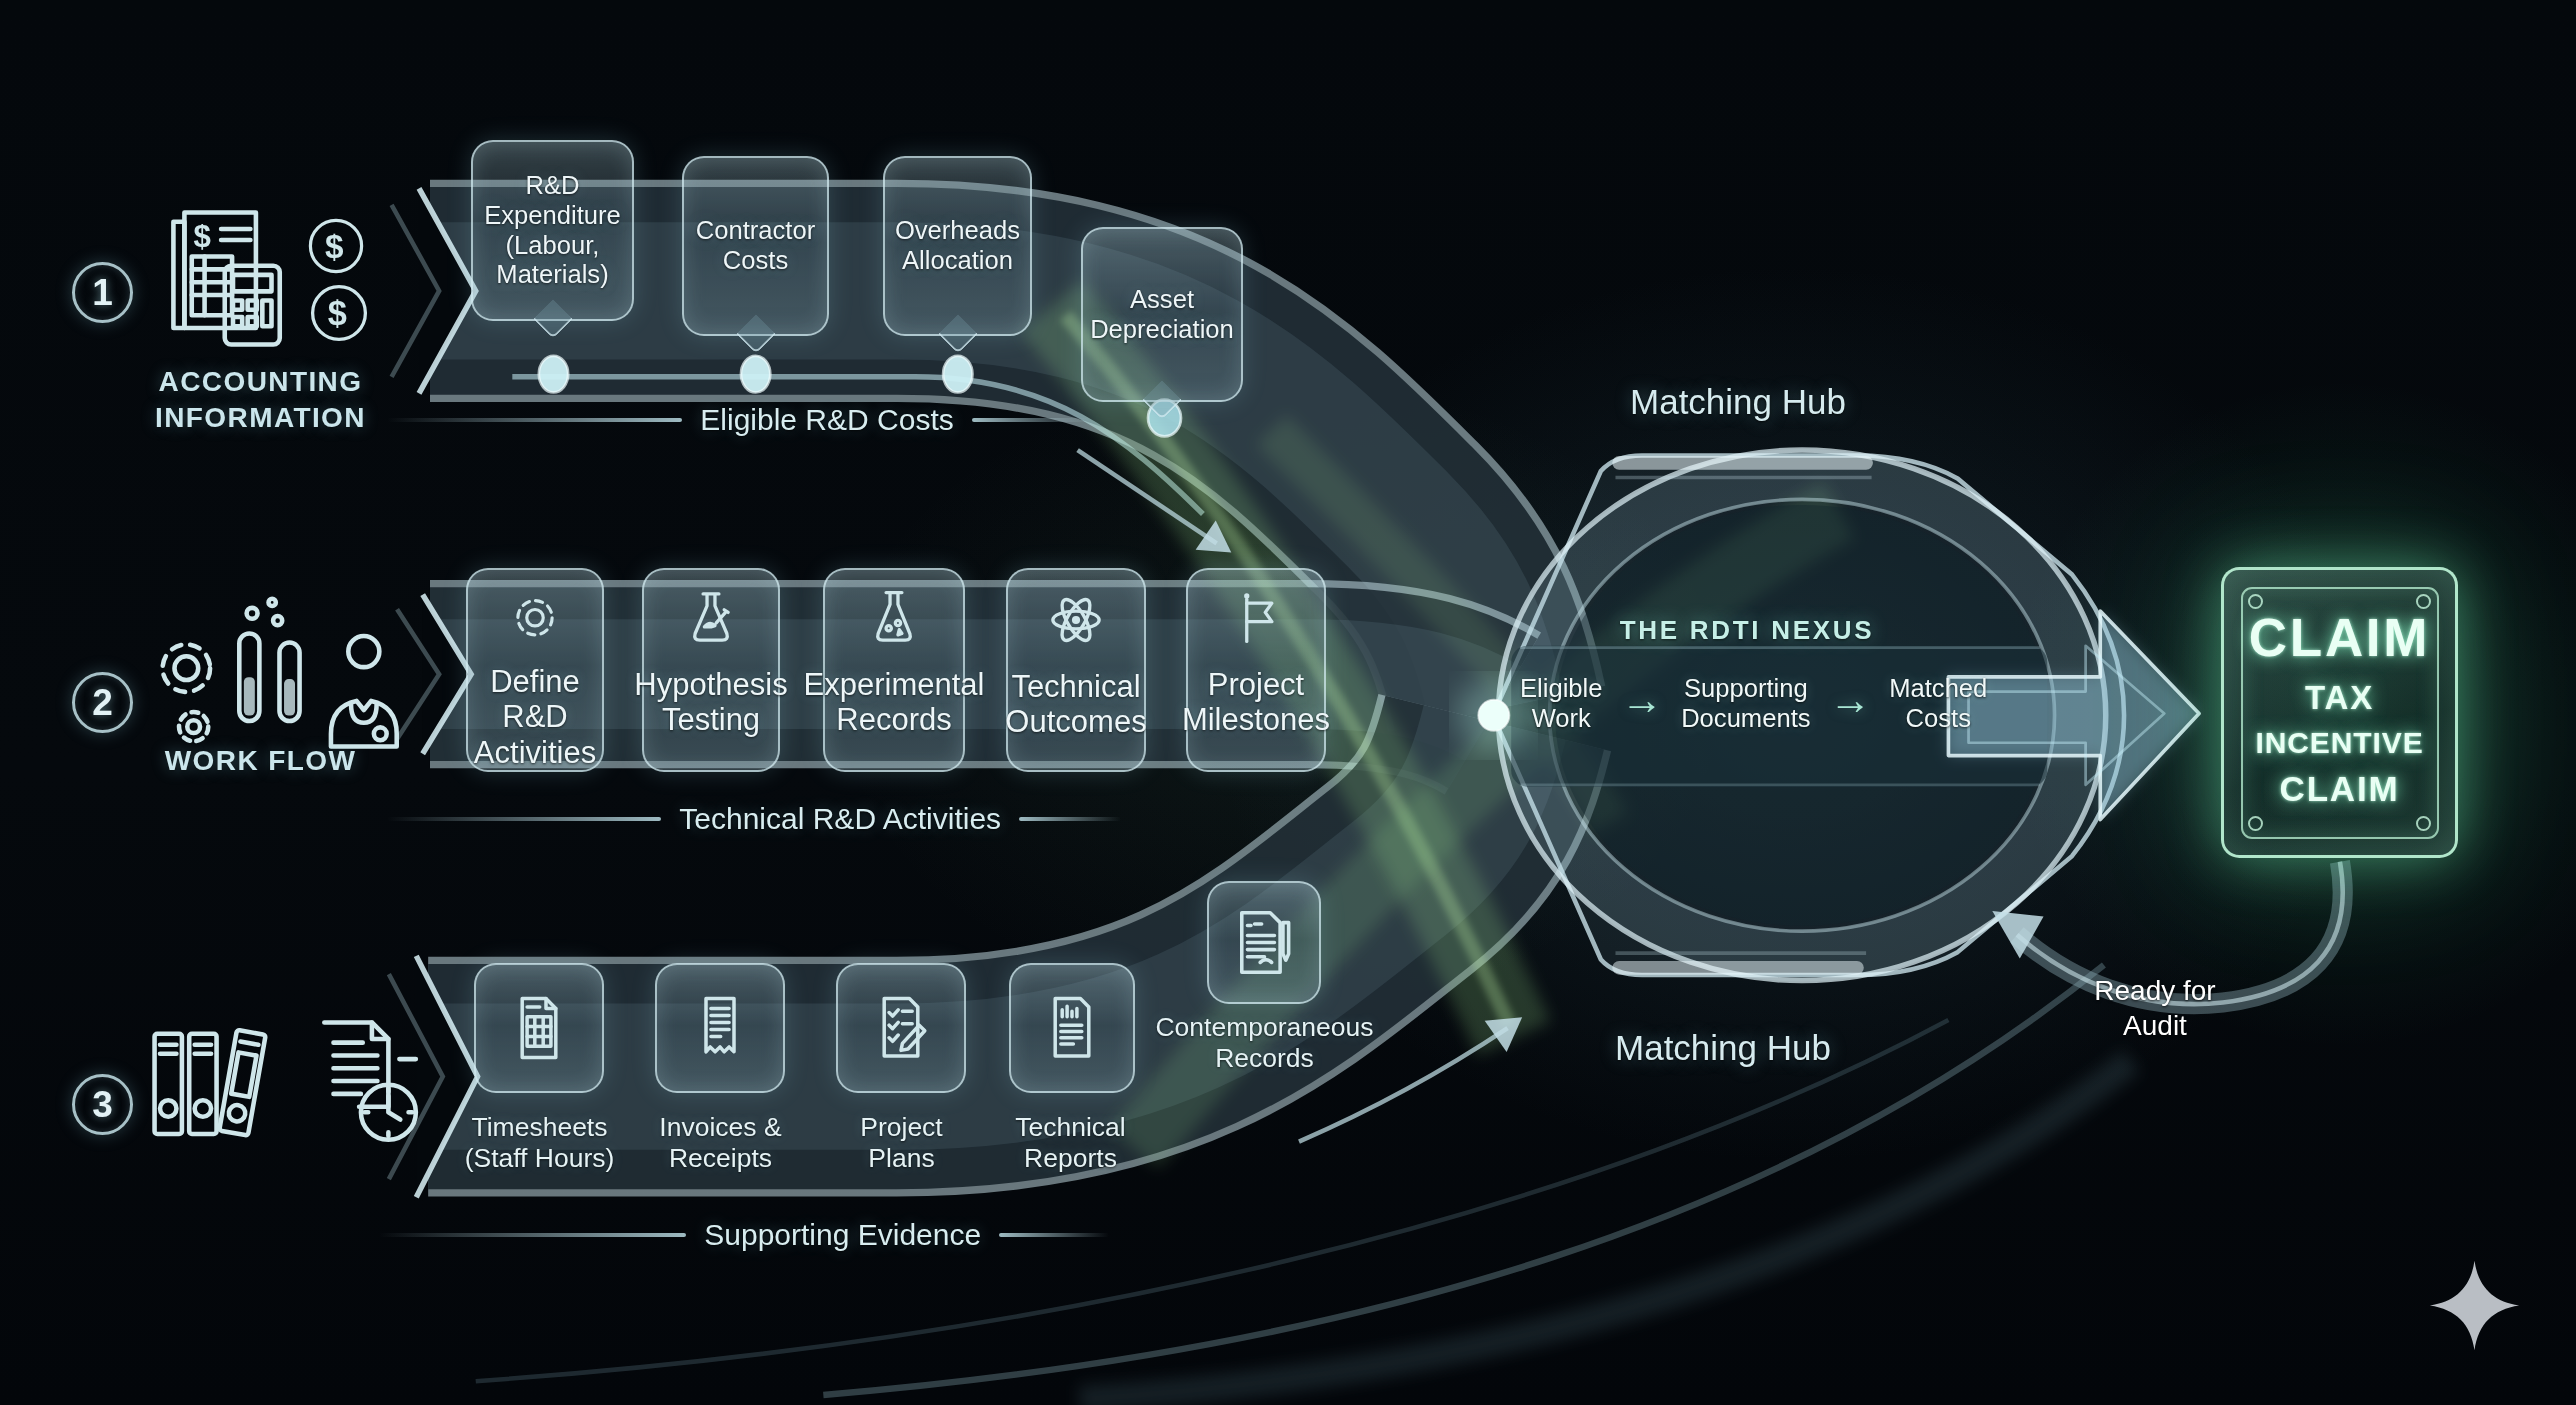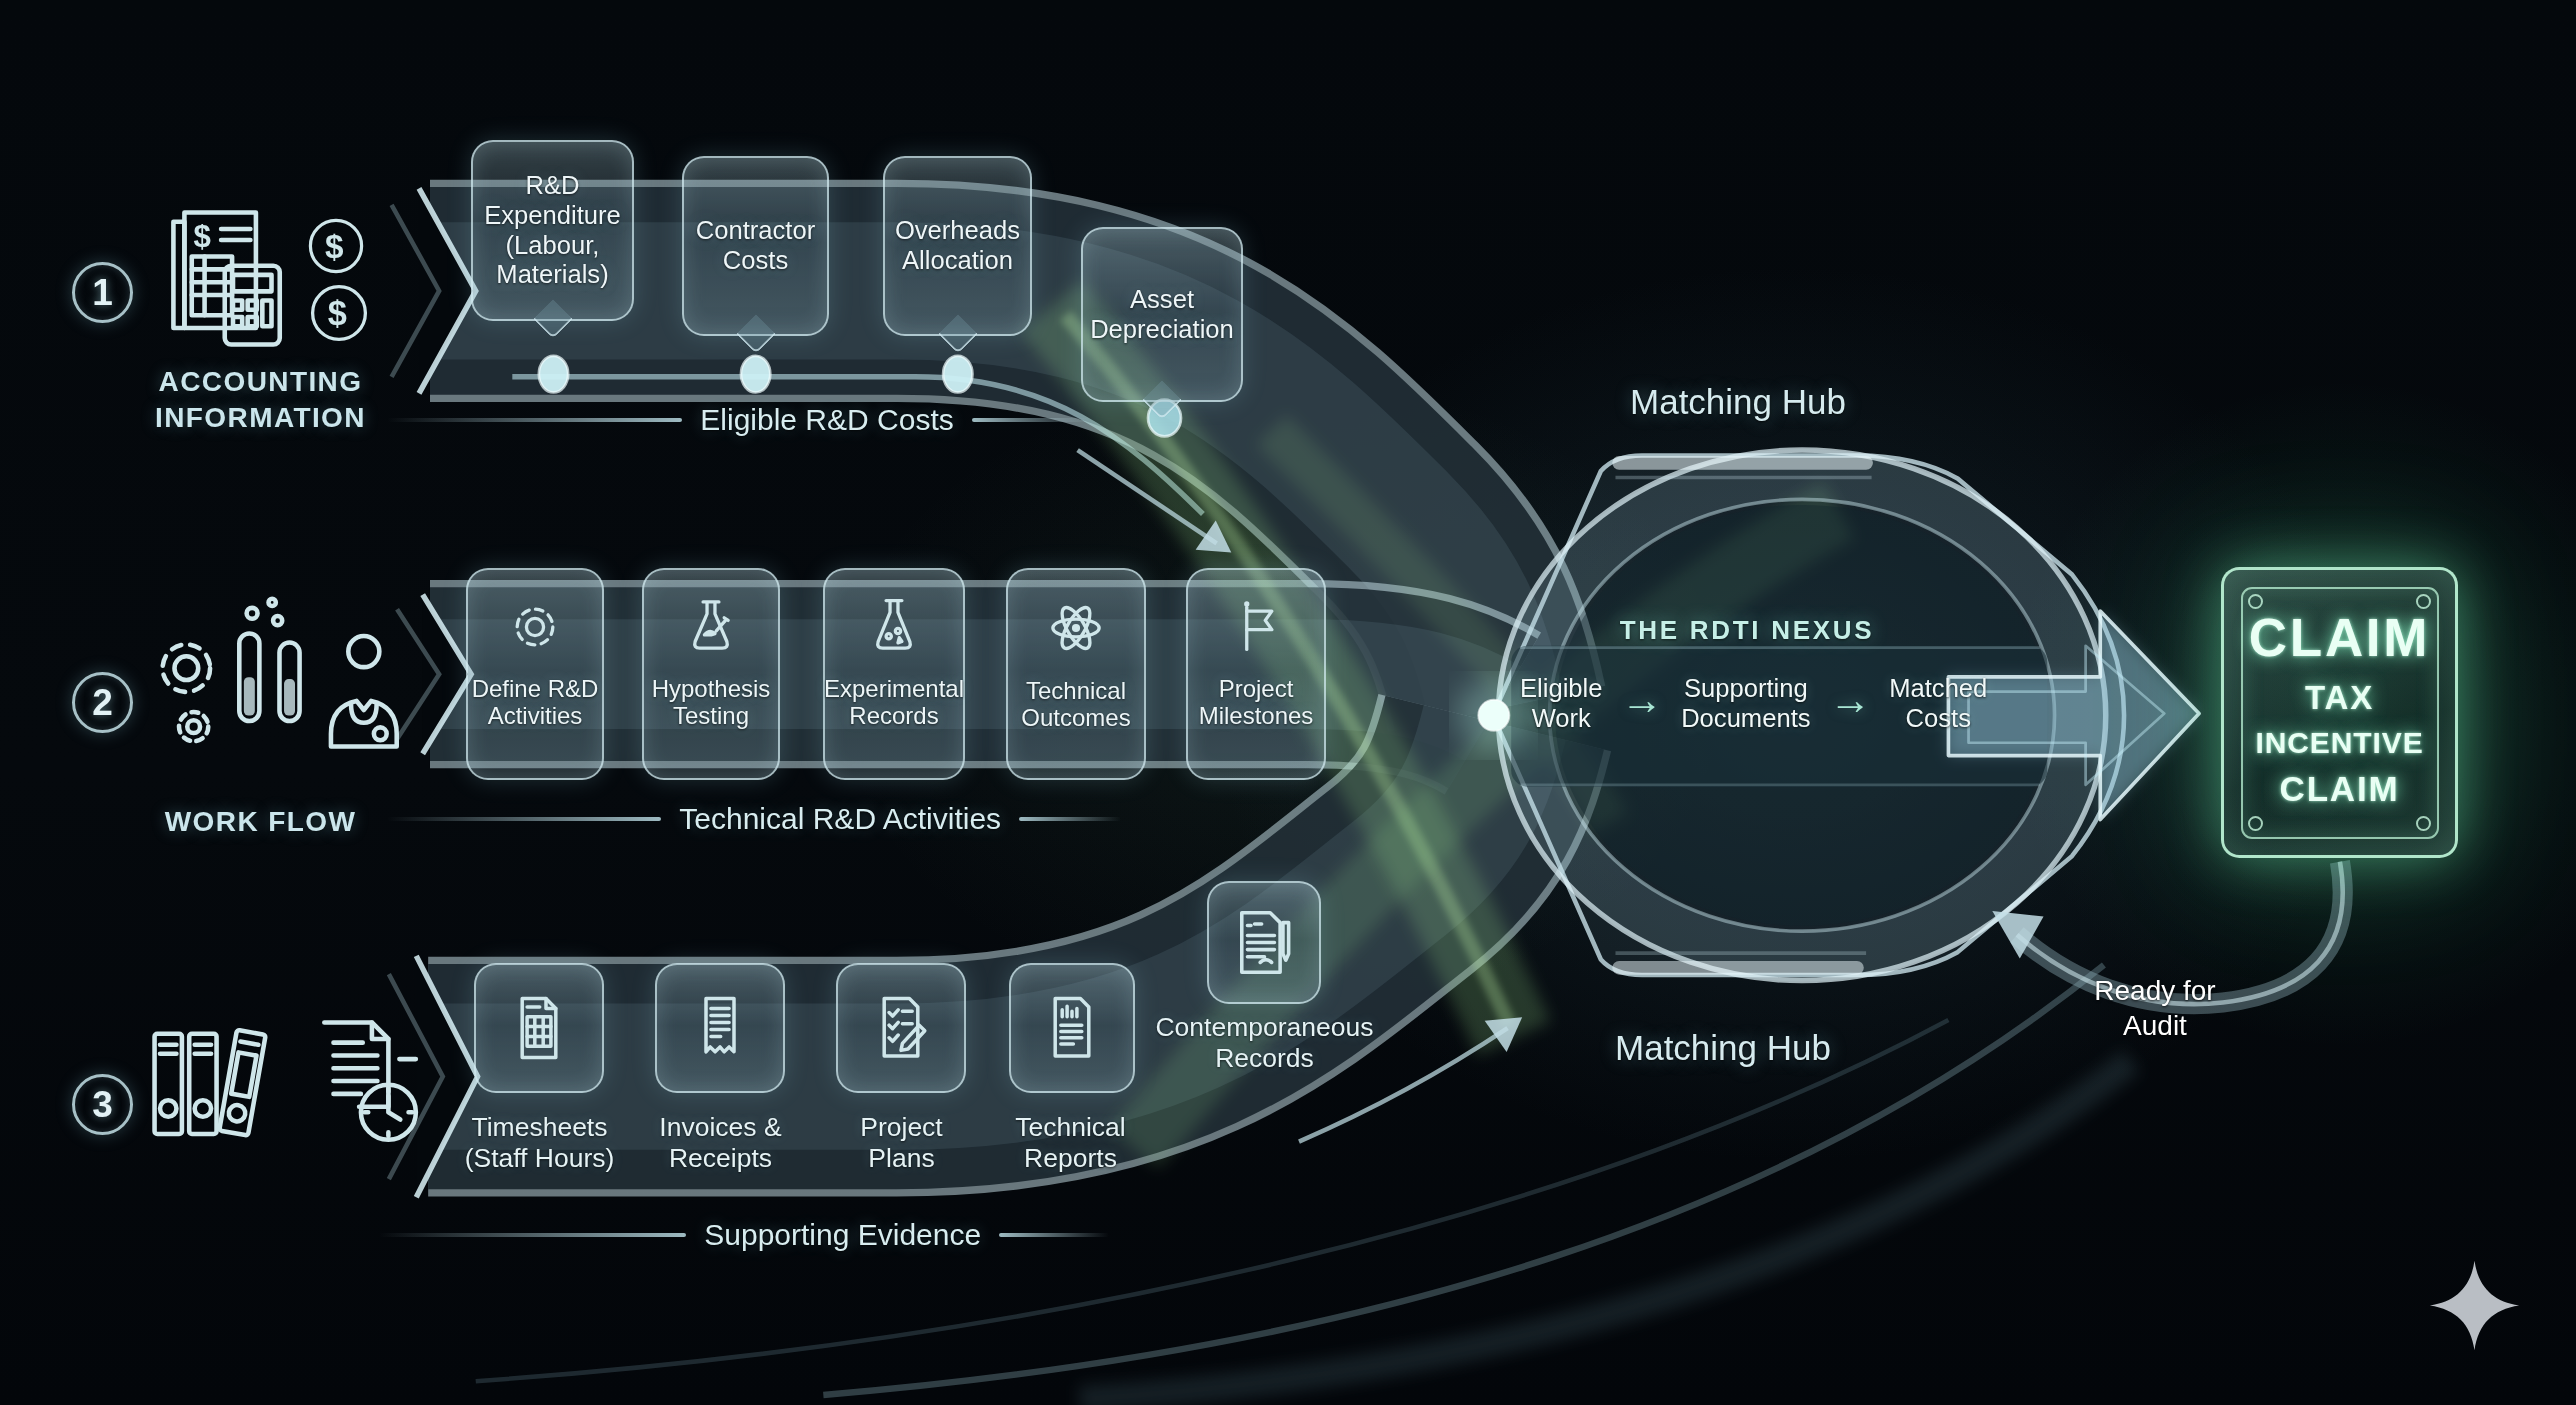--- a/index.html
+++ b/index.html
@@ -20,22 +20,22 @@
   }
   .bubble{display:flex;align-items:center;justify-content:center;text-align:center;
     color:#eef6f8;font-size:25.6px;line-height:1.16;font-weight:400;
     text-shadow:0 0.9px 2.7px rgba(0,0,0,.7),0 0 12.8px rgba(150,220,235,.25);}
   .bubble::after{content:'';position:absolute;bottom:-13.7px;left:50%;width:25.6px;height:25.6px;
     transform:translateX(-50%) rotate(45deg);
     background:rgba(118,156,170,.30);
     border-right:2.7px solid rgba(214,238,244,.72);
     border-bottom:2.7px solid rgba(214,238,244,.72);
     border-bottom-right-radius:6.4px;}
-  .box2{display:flex;flex-direction:column;align-items:center;padding-top:24px;gap:14.6px;
-    color:#edf6f8;font-size:24px;line-height:1.14;text-align:center;
+  .box2{display:flex;flex-direction:column;align-items:center;padding-top:16px;gap:14.6px;
+    color:#edf6f8;font-size:31px;line-height:1.14;text-align:center;
     text-shadow:0 0.9px 2.7px rgba(0,0,0,.7),0 0 11px rgba(150,220,235,.25);}
   .box3{display:flex;align-items:center;justify-content:center;}
   .lbl3{color:#e6f3f5;font-size:26.5px;line-height:1.18;text-align:center;
     text-shadow:0 0.9px 2.7px rgba(0,0,0,.7),0 0 11px rgba(150,220,235,.22);}
   .numcircle{width:55px;height:55px;border-radius:50%;border:3.7px solid rgba(196,226,233,.85);
     display:flex;align-items:center;justify-content:center;color:#e3f2f5;font-size:37px;font-weight:bold;
     box-shadow:0 0 16.5px rgba(140,205,220,.25), inset 0 0 9.1px rgba(160,215,228,.20);
     text-shadow:0 0 9.1px rgba(170,230,240,.5);}
   .flowname{color:#cbe6ec;font-weight:bold;font-size:28px;letter-spacing:1.4px;line-height:1.3;
     text-align:center;text-shadow:0 0 14.6px rgba(140,215,230,.35),0 0.9px 2.7px rgba(0,0,0,.8);}
@@ -254,21 +254,21 @@
   <rect class="ic" x="52" y="54" width="22" height="86" rx="11"></rect>
   <rect class="icf" x="57" y="94" width="12" height="40" rx="5" opacity=".8"></rect>
 </svg>
 <svg class="abs" style="left:318px;top:626px;" width="88" height="137" viewBox="0 0 96 150">
   <circle class="ic" cx="50" cy="28" r="17"></circle>
   <path class="ic" d="M14,132 v-14 q0,-30 28,-36 l8,10 8,-10 q28,6 28,36 v14 z"></path>
   <path class="ic" d="M36,86 q0,20 14,20 q14,0 14,-20"></path>
   <circle class="ic" cx="68" cy="118" r="7"></circle>
 </svg>
 
-<div class="abs flowname pre" style="left:137px;top:804px;width:247px;">WORK FLOW</div>
+<div class="abs flowname pre" style="left:137px;top:743px;width:247px;">WORK FLOW</div>
 
 <div class="abs glass box2" style="left:466px;top:568px;width:134px;height:184px;">
   <svg width="66" height="66" viewBox="0 0 100 100">
     <circle class="ic" cx="50" cy="50" r="27" stroke-width="13" stroke-dasharray="11.5 9.7"></circle>
     <circle class="ic" cx="50" cy="50" r="13" stroke-width="6"></circle>
   </svg>
   <span class="pre">Define R&amp;D
 Activities</span>
 </div>
 <div class="abs glass box2" style="left:642px;top:568px;width:134px;height:184px;">

